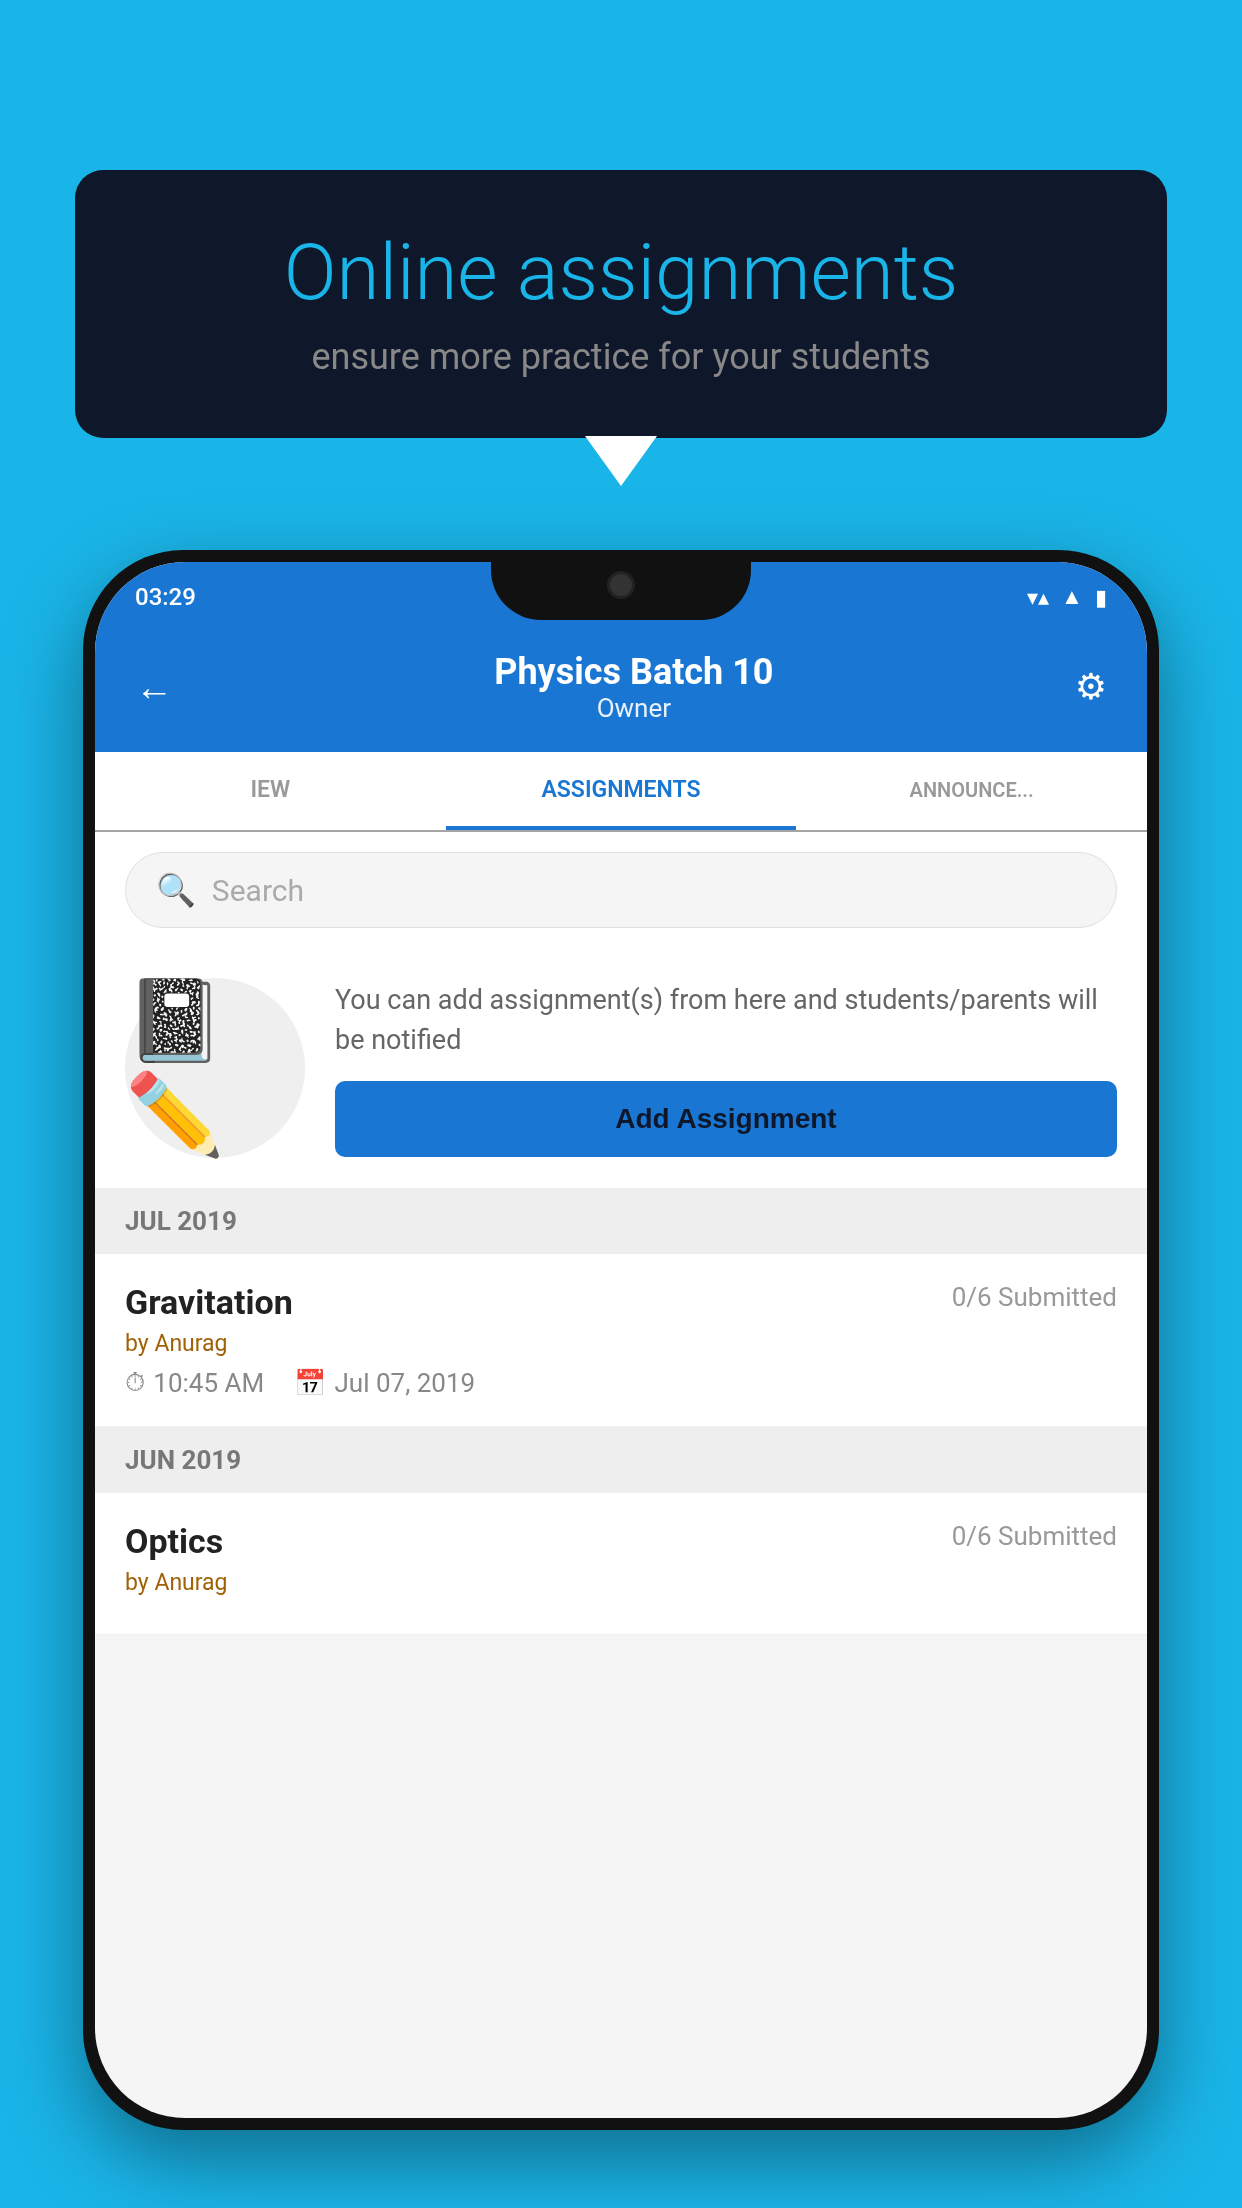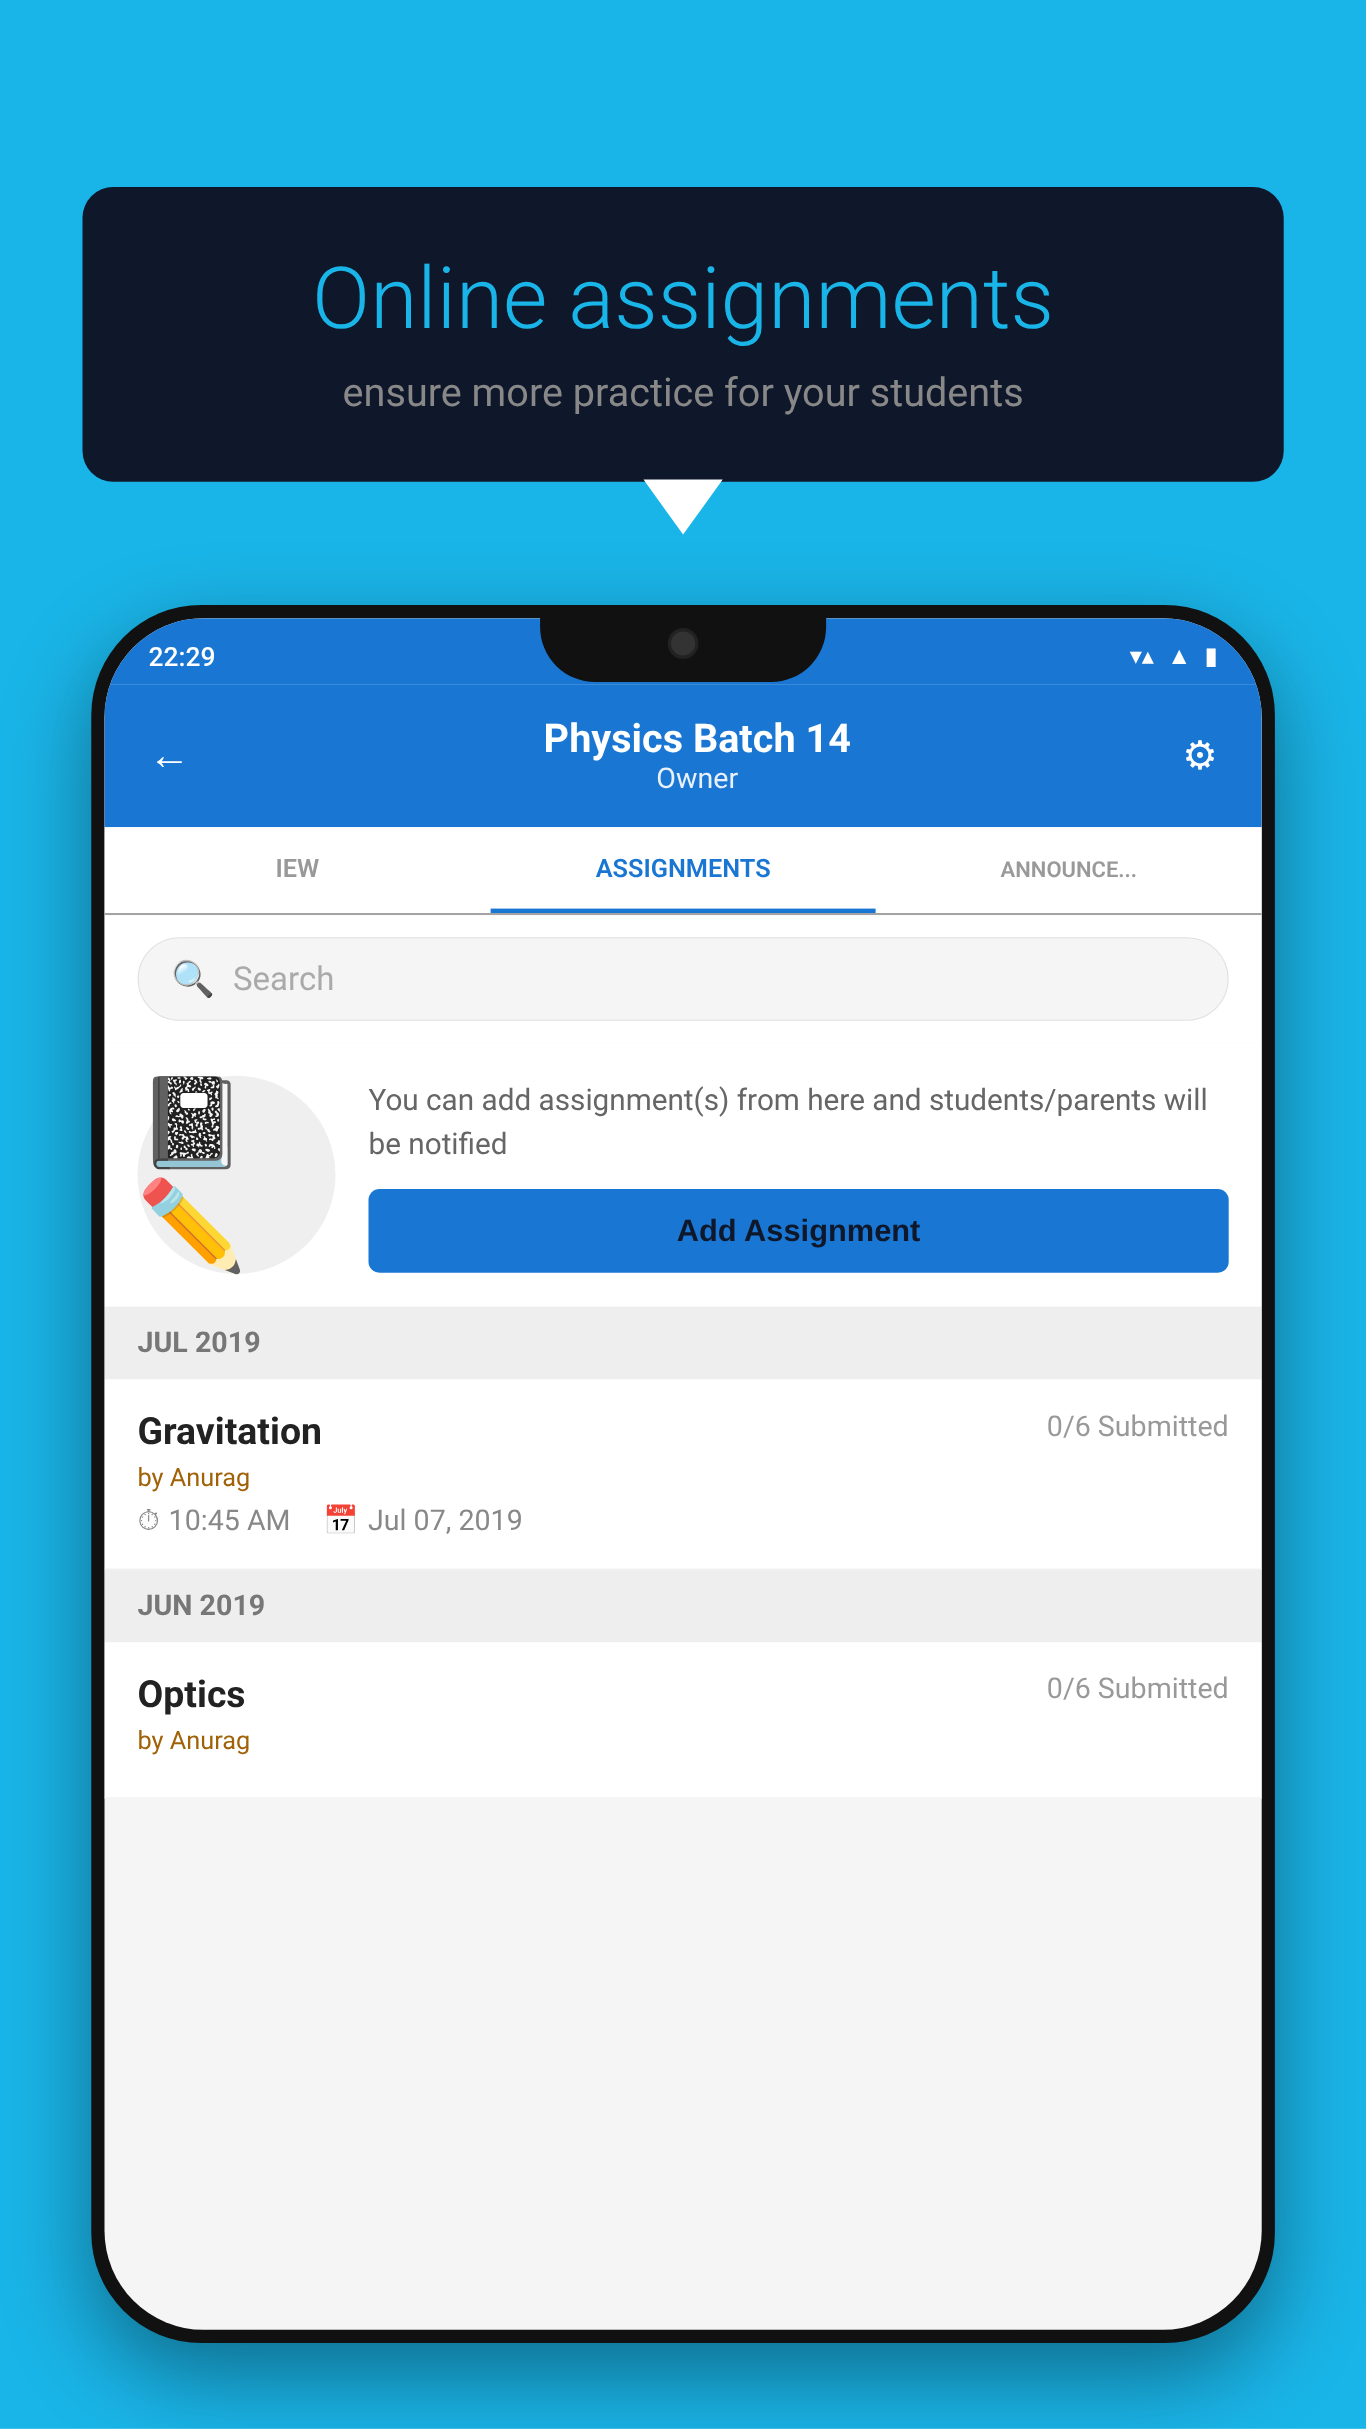--- a/index.html
+++ b/index.html
@@ -314,32 +314,32 @@
 
 <div class="phone-frame">
 
   <div class="phone-notch">
     <div class="phone-camera"></div>
   </div>
 
   <div class="phone-screen">
 
     <div class="status-bar">
-      <span class="status-time">22:29</span>
+      <span class="status-time">03:29</span>
       <div class="status-icons">
         <span class="wifi-icon">▾▴</span>
         <span class="signal-icon">▲</span>
         <span class="battery-icon">▮</span>
       </div>
     </div>
 
     <div class="app-header">
       <span class="back-btn">←</span>
       <div class="header-title-section">
-        <div class="header-batch-title">Physics Batch 14</div>
+        <div class="header-batch-title">Physics Batch 10</div>
         <div class="header-batch-subtitle">Owner</div>
       </div>
       <span class="settings-btn">⚙</span>
     </div>
 
     <div class="tabs-bar">
       <div class="tab-item">
         <span>IEW</span>
       </div>
       <div class="tab-item active">

